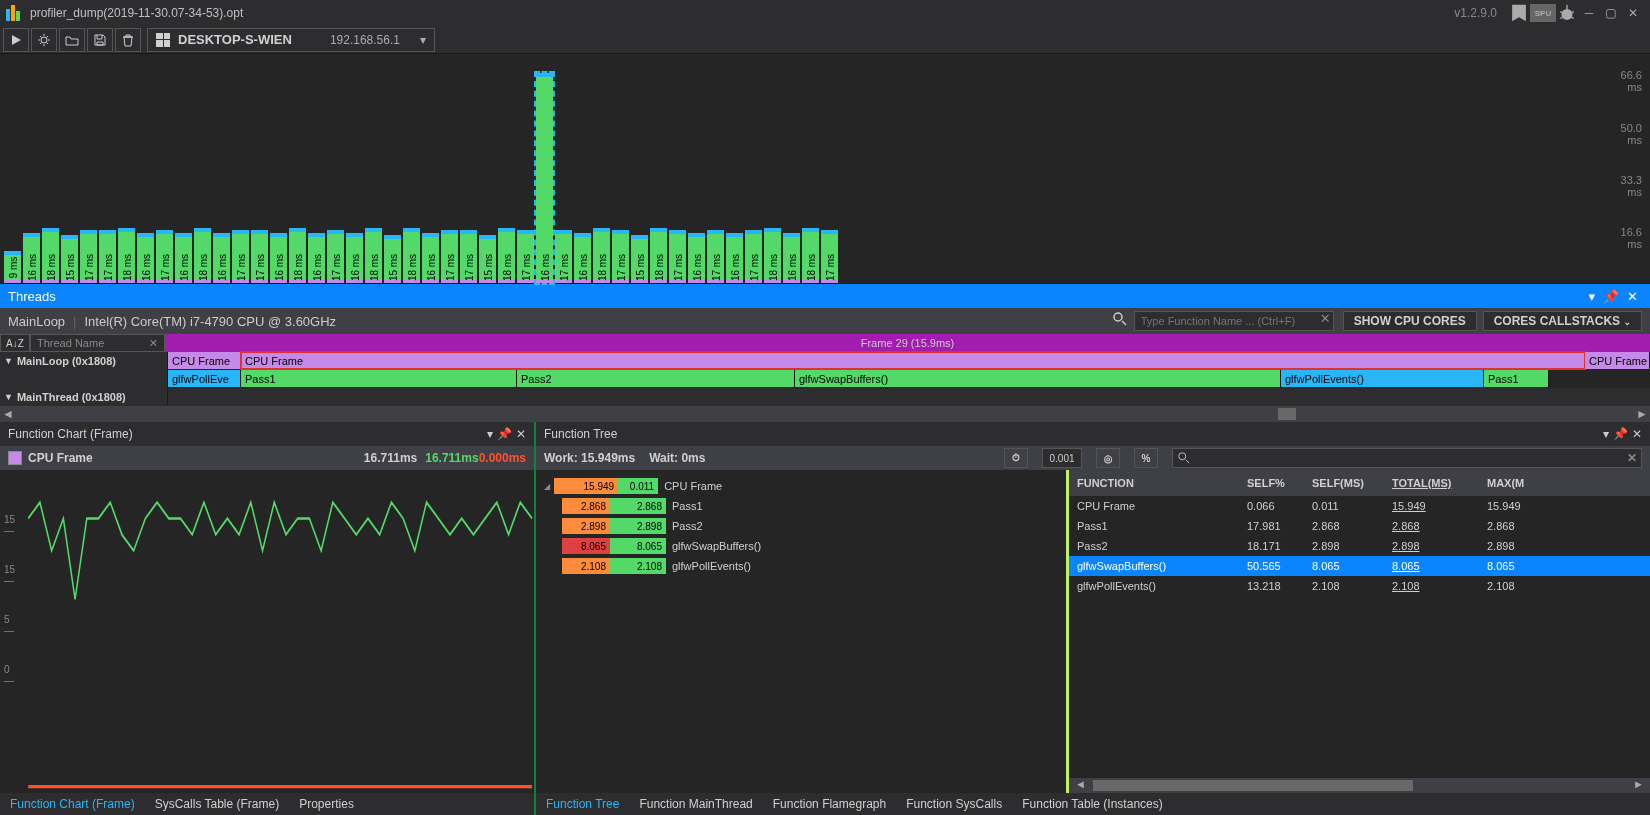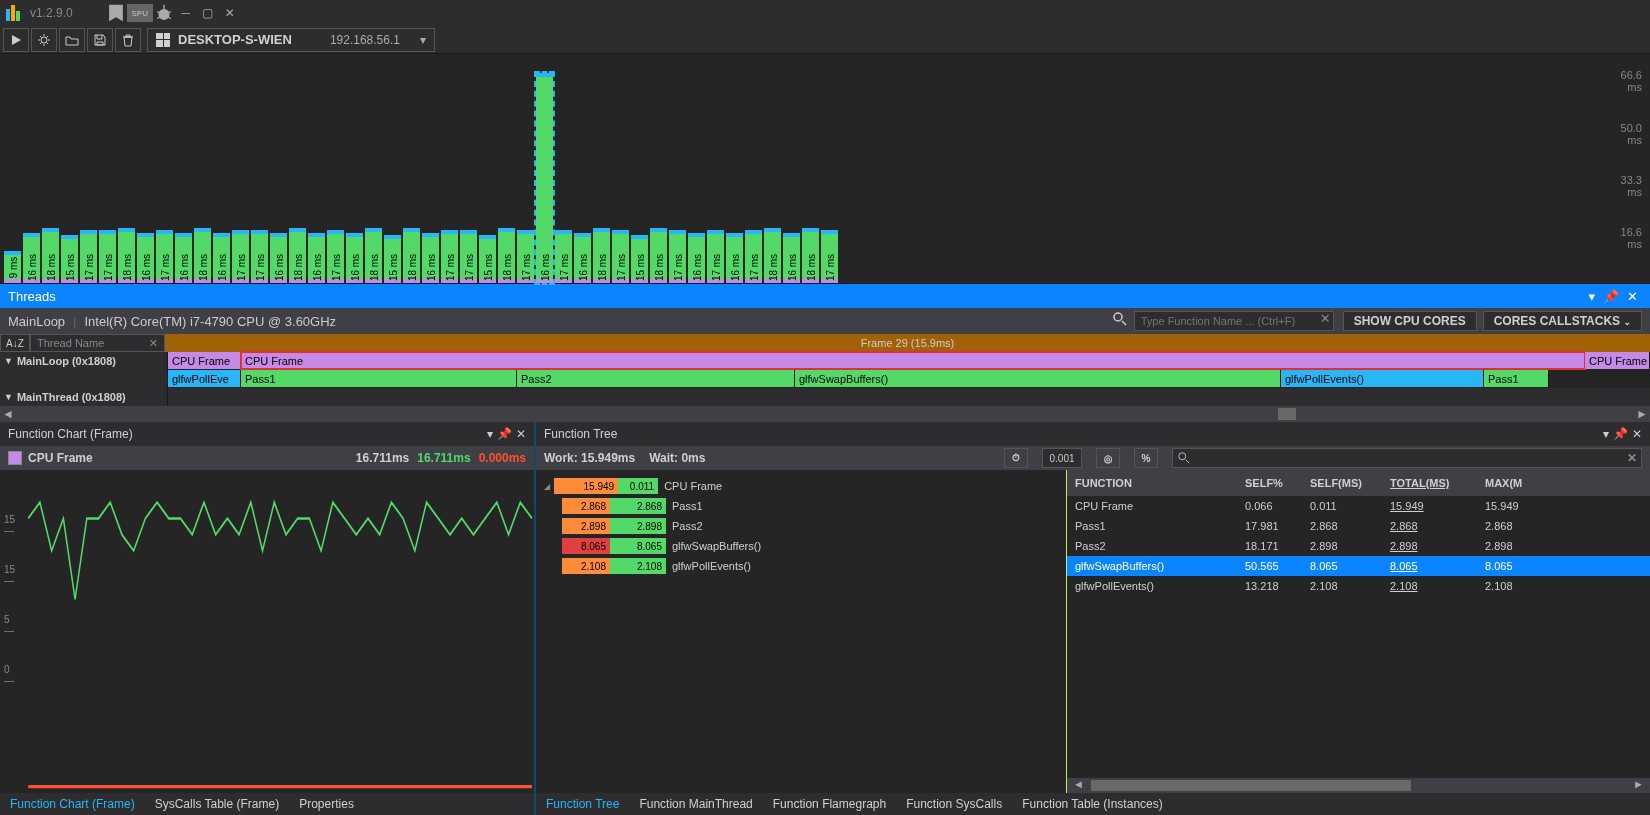--- a/index.html
+++ b/index.html
@@ -1,21 +1,21 @@
 <!DOCTYPE html>
 <html><head>
 <meta charset="utf-8">
 <style>
 * { margin: 0; padding: 0; box-sizing: border-box; font-family: 'Segoe UI', sans-serif; }
 body { background: #252526; color: #d0d0d0; font-size: 12px; width: 1650px; height: 815px; overflow: hidden; display: flex; flex-direction: column; }
 .titlebar { height: 26px; background: #2d2d30; display: flex; align-items: center; padding: 0 6px; color: #c0c0c0; }
 .titlebar .logo { width: 16px; height: 16px; margin-right: 8px; display: flex; }
 .logo-bar { width: 4px; margin-right: 1px; }
 .titlebar .title { flex: 1; font-size: 12px; }
-.titlebar .ver { color: #888; margin-right: 32px; font-size: 12px; }
+.titlebar .ver { color: #888; margin-right: 11px; font-size: 12px; }
 .titlebar .winbtn { width: 22px; height: 18px; display: flex; align-items: center; justify-content: center; color: #aaa; cursor: pointer; }
 .toolbar { height: 28px; background: #2d2d30; display: flex; align-items: center; gap: 0; border-bottom: 1px solid #1a1a1a; padding-left: 3px; }
 .tbbtn { width: 26px; height: 24px; display: flex; align-items: center; justify-content: center; border: 1px solid #555; margin-right: 2px; cursor: pointer; color: #ccc; }
 .tbbtn svg { width: 14px; height: 14px; }
 .desktop { height: 24px; background: #2d2d30; border: 1px solid #555; display: flex; align-items: center; padding: 0 8px; gap: 8px; margin-left: 4px; }
 .desktop .winicon { width: 14px; height: 14px; display: grid; grid-template-columns: 1fr 1fr; grid-template-rows: 1fr 1fr; gap: 1px; }
 .desktop .winicon div { background: #d0d0d0; }
 .desktop .name { font-weight: bold; font-size: 13px; }
 .desktop .ip { color: #aaa; margin-left: 30px; font-size: 12px; }
 .desktop .drop { margin-left: 12px; color: #aaa; }
@@ -35,83 +35,84 @@
 .sysinfo .search { display: flex; align-items: flex-start; }
 .sysinfo .search svg { width: 16px; height: 16px; margin-right: 6px; }
 .sysinfo input { background: #2d2d30; border: 1px solid #555; color: #aaa; padding: 2px 6px; width: 200px; height: 20px; font-size: 11px; }
 .sysinfo .clearbtn { margin-left: -20px; color: #888; cursor: pointer; padding:0 6px; }
 .sysinfo .showbtn { background: #2d2d30; border: 1px solid #555; padding: 2px 10px; margin-left: 6px; cursor: pointer; font-size: 12px; color: #d0d0d0; font-weight: bold; }
 .threadsarea { background: #252526; display:flex; flex-direction:column; }
 .throw { display:flex; height:18px; align-items:stretch; }
 .throw .sort { width:30px; background:#2d2d30; border:1px solid #555; display:flex; align-items:center; justify-content:center; font-size:10px; }
 .throw .tname { width:135px; background:#2d2d30; border:1px solid #555; display:flex; align-items:center; padding:0 6px; font-size:11px; color:#888; }
 .throw .tname .x { margin-left:auto; color:#888; cursor:pointer; }
-.throw .frameinfo { flex:1; text-align:center; color:#ccc; font-size:11px; display:flex; align-items:center; justify-content:center; background:#a16207; }
+.throw .frameinfo { flex:1; text-align:center; color:#ccc; font-size:11px; display:flex; align-items:center; justify-content:center; background:#a21caf; }
 .throw2 { display:flex; height:18px; }
 .throw2 .tlabel { width:168px; background:#2d2d30; border-right:1px solid #1a1a1a; display:flex; align-items:center; padding:0 4px; font-size:11px; color:#d0d0d0; font-weight:bold; }
 .throw2 .tlabel .tri { margin-right:4px; font-size:9px; }
 .throw2 .tcontent { flex:1; display:flex; }
 .block { height:17px; font-size:11px; color:#000; padding:0 4px; overflow:hidden; white-space:nowrap; display:flex; align-items:center; border-right:1px solid #111; }
 .block.purple { background:#c589e8; }
 .block.green { background:#52d968; }
 .block.blue { background:#29b6f6; }
 .redoutline { outline:2px solid #e03030; outline-offset:-1px; }
 .hscroll { height:16px; background:#3f3f46; position:relative; display:flex; align-items:center; }
 .hscroll .arrow { width:16px; text-align:center; color:#aaa; cursor:pointer; }
 .hscroll .track { flex:1; position:relative; height:100%; }
 .hscroll .thumb { position:absolute; height:12px; top:2px; background:#686868; }
-.panels { flex:1; display:flex; gap:2px; background:#0c4a6e; overflow:hidden; }
+.panels { flex:1; display:flex; gap:2px; background:#15803d; overflow:hidden; }
 .panel { background:#252526; display:flex; flex-direction:column; overflow:hidden; }
 .panel.left { width:534px; }
 .panel.right { flex:1; }
 .panelhdr { height:24px; background:#2d2d30; display:flex; align-items:center; padding:0 8px; font-size:12px; color:#d0d0d0; }
 .panelhdr .spacer { flex:1; }
 .panelhdr .pinicons { display:flex; gap:4px; color:#ccc; }
 .panelhdr .pinicons span { cursor:pointer; }
 .cpuframe-row { height:24px; background:#3f3f46; display:flex; align-items:center; padding:0 8px; }
 .cpuframe-row .sq { width:14px; height:14px; background:#c589e8; border:1px solid #888; margin-right:6px; }
 .cpuframe-row .spacer { flex:1; }
 .cpuframe-row .t1 { color:#d0d0d0; font-weight:bold; }
 .cpuframe-row .t2 { color:#52d968; margin-left:8px; font-weight:bold; }
-.cpuframe-row .t3 { color:#ff5030; margin-left:8px; font-weight:bold; }
+.cpuframe-row .t3 { color:#ff5030; font-weight:bold; }
 .chart { flex:1; position:relative; background:#252526; }
 .chart svg { width:100%; height:100%; }
 .tabsrow { height:22px; background:#2d2d30; display:flex; align-items:center; font-size:12px; }
 .tabsrow .tab { padding:0 10px; height:100%; display:flex; align-items:center; color:#d0d0d0; cursor:pointer; }
 .tabsrow .tab.active { color:#29b6f6; }
 .workrow { height:24px; background:#3f3f46; display:flex; align-items:center; padding:0 8px; gap:14px; font-size:12px; font-weight:bold; }
 .workrow .spacer { flex:1; }
 .workrow .tbtn { width:24px; height:20px; border:1px solid #555; display:flex; align-items:center; justify-content:center; cursor:pointer; font-size:10px; }
 .workrow .tinput { width:40px; height:20px; background:#2d2d30; border:1px solid #555; color:#ccc; text-align:center; font-size:10px; }
 .workrow .searchbox { flex:0 0 470px; display:flex; align-items:center; background:#2d2d30; border:1px solid #555; height:20px; padding:0 4px; }
 .workrow .searchbox input { flex:1; background:transparent; border:none; color:#ccc; outline:none; }
 .treebody { display:flex; flex:1; overflow:hidden; }
 .tree { flex:0 0 530px; padding:6px 0; }
 .tree .trow { display:flex; align-items:center; height:20px; font-size:11px; }
 .tree .bar { height:16px; display:flex; align-items:center; color:#000; font-size:10px; }
 .tree .bar .seg { height:100%; display:flex; align-items:center; justify-content:flex-end; padding:0 4px; }
 .tree .tname2 { margin-left:6px; color:#d0d0d0; }
-.table { flex:1; display:flex; flex-direction:column; font-size:11px; border-left:1px solid #bef264; }
+.table { flex:1; display:flex; flex-direction:column; font-size:11px; border-left:3px solid #bef264; }
 .table .thead { display:flex; height:26px; background:#3f3f46; align-items:center; font-weight:bold; color:#d0d0d0; }
 .table .thead div, .table .tr div { padding:0 8px; }
 .table .c1 { flex:0 0 170px; } .table .c2 { flex:0 0 65px; text-align:left; } .table .c3 { flex:0 0 80px; } .table .c4 { flex:0 0 95px;text-decoration:underline; } .table .c5 { flex:0 0 70px; }
 .table .tr { display:flex; height:20px; align-items:center; color:#d0d0d0; }
 .table .tr.sel { background:#0a84ff; color:#fff; }
 .table .scrollb { margin-top:auto; height:15px; background:#3f3f46; position:relative; }
 .table .scrollb .th { position:absolute; left:24px; width:320px; height:11px; top:2px; background:#686868; }
 </style>
 </head>
 <body>
 
 <div class="titlebar">
   <div class="logo">
     <div class="logo-bar" style="background:#29b6f6;height:12px;align-self:flex-end"></div>
     <div class="logo-bar" style="background:#ffa500;height:16px;align-self:flex-end"></div>
     <div class="logo-bar" style="background:#52d968;height:10px;align-self:flex-end"></div>
   </div>
+  <div class="title">profiler_dump(2019-11-30.07-34-53).opt</div>
   <div class="ver">v1.2.9.0</div>
   <div class="winbtn">
       <svg viewBox="0 0 16 16">
         <path fill="#aaa" d="M3 2v12l5-3 5 3V2z"></path>
       </svg>
     </div>
   <div class="winbtn" style="background:#666;font-size:8px;font-weight:bold;width:26px">SPU</div>
   <div class="winbtn">
       <svg viewBox="0 0 16 16">
         <circle cx="8" cy="9" r="4" fill="#aaa"></circle>

